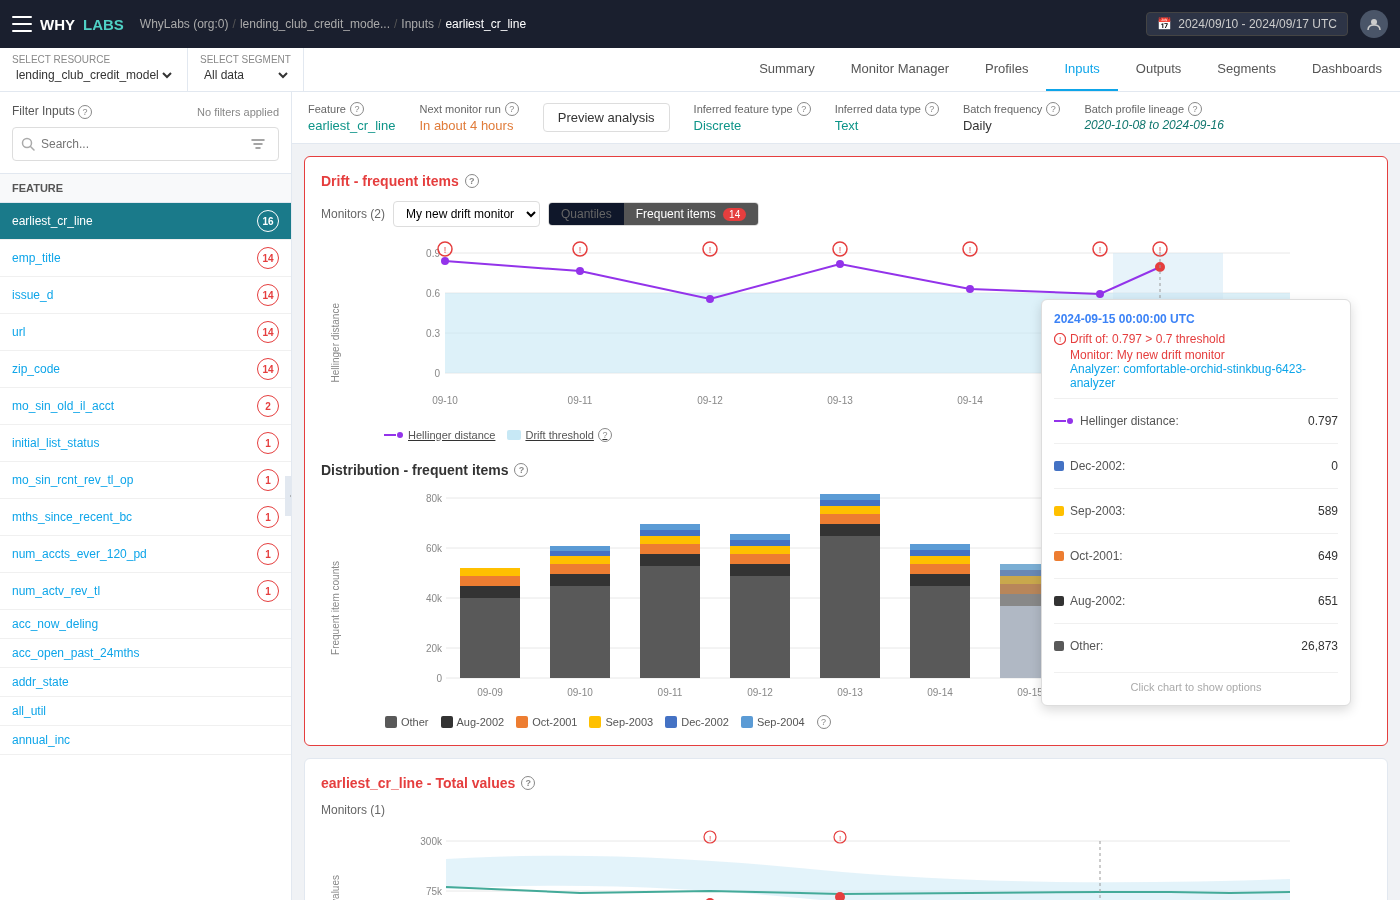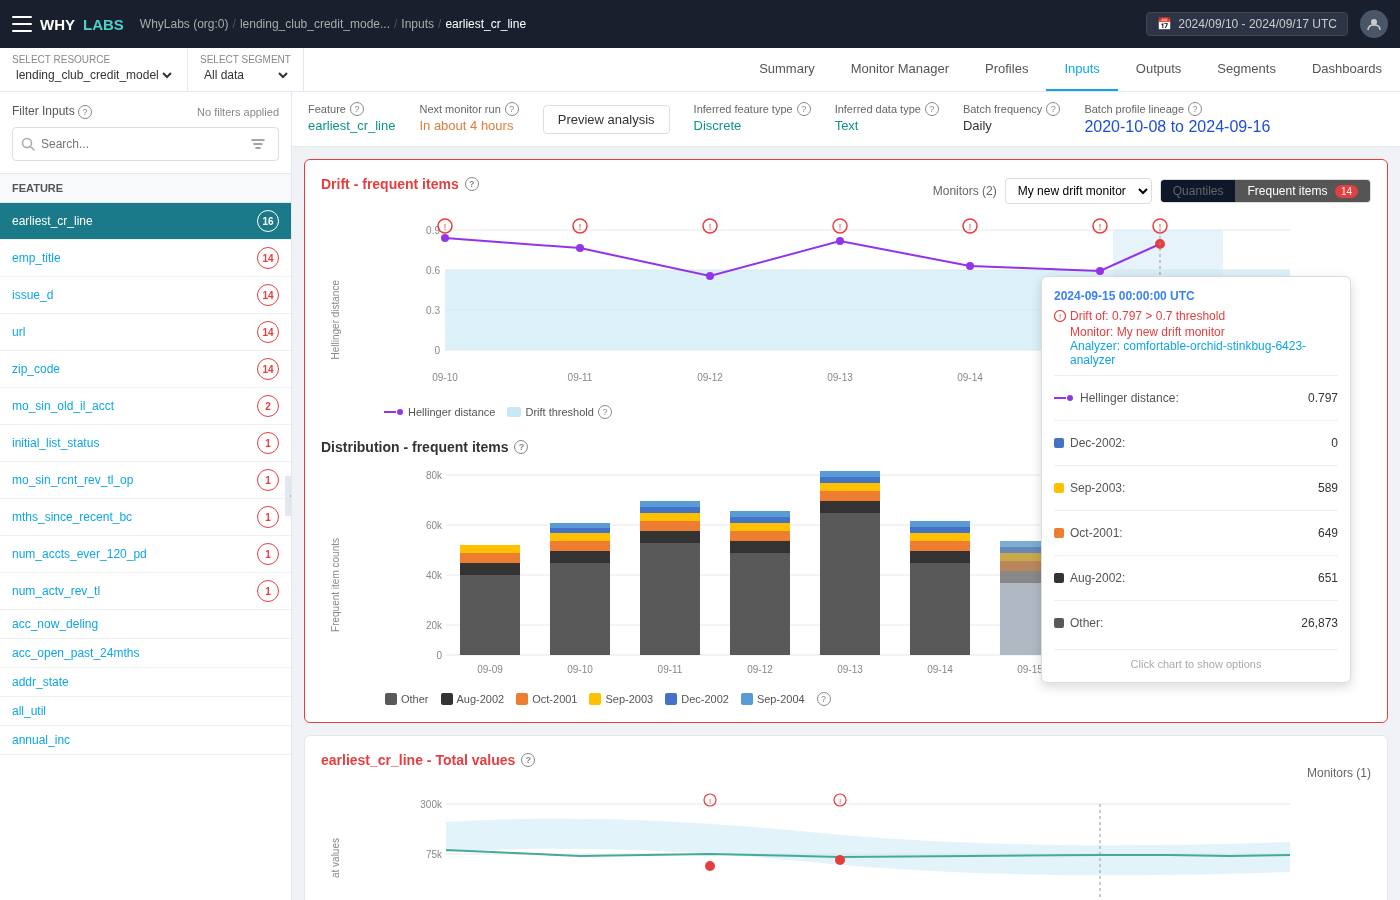--- a/index.html
+++ b/index.html
@@ -73,29 +73,29 @@
     .content-area { flex: 1; overflow-y: auto; background: #f0f2f5; }
 
     
     .info-bar { background: #fff; border-bottom: 1px solid #e2e8f0; padding: 10px 16px; display: flex; align-items: flex-start; gap: 24px; flex-wrap: wrap; }
     .info-item { display: flex; flex-direction: column; gap: 2px; }
     .info-label { font-size: 11px; color: #666; display: flex; align-items: center; gap: 4px; }
     .info-value { font-size: 13px; color: #333; }
     .info-value.teal { color: #0d9488; }
     .info-value.orange { color: #e07b39; }
     .preview-btn { background: #fff; border: 1px solid #ddd; border-radius: 4px; padding: 6px 14px; font-size: 13px; cursor: pointer; color: #333; align-self: center; }
-    .info-value.link { color: #1d4ed8; text-decoration: none; font-size: 16px; }
+    .info-value.link { color: #0f766e; text-decoration: none; font-size: 12px; font-style: italic; }
     .help-icon { display: inline-flex; align-items: center; justify-content: center; width: 14px; height: 14px; border-radius: 50%; border: 1px solid #888; color: #888; font-size: 9px; cursor: pointer; }
 
     
     .chart-panel { background: #fff; border: 1.5px solid #e53e3e; border-radius: 6px; margin: 12px; padding: 16px; position: relative; }
     .chart-panel.blue-border { border-color: #e2e8f0; }
     .chart-title { font-size: 14px; font-weight: 600; color: #e53e3e; margin-bottom: 12px; display: flex; align-items: center; gap: 6px; }
     .chart-title.blue { color: #333; }
-    .chart-header { display: flex; align-items: flex-end; justify-content: space-between; margin-bottom: 12px; }
+    .chart-header { display: flex; align-items: flex-start; justify-content: space-between; margin-bottom: 12px; flex-direction: column; }
     .chart-controls { display: flex; align-items: center; gap: 8px; }
     .monitors-label { font-size: 12px; color: #666; }
     .monitor-select { border: 1px solid #ddd; border-radius: 4px; padding: 4px 8px; font-size: 12px; background: #fff; cursor: pointer; outline: none; }
     .tab-buttons { display: flex; border: 1px solid #ddd; border-radius: 4px; overflow: hidden; }
     .tab-btn { padding: 4px 12px; font-size: 12px; cursor: pointer; background: #0f172a; border: none; color: #666; }
     .tab-btn.active { background: #555; color: #fff; }
 
     
     .tooltip-box {
       position: absolute;
@@ -331,21 +331,21 @@
               <span>Frequent items</span> <span style="background:#e53e3e;color:#fff;border-radius:10px;padding:1px 6px;font-size:10px;margin-left:4px;">14</span>
             </button>
           </div>
         </div>
       </div>
 
       <div style="display:flex; position:relative;">
         <div style="width:28px;display:flex;align-items:center;justify-content:center;flex-shrink:0;">
           <span style="font-size:10px;color:#888;writing-mode:vertical-rl;transform:rotate(180deg);white-space:nowrap;">Hellinger distance</span>
         </div>
-        <div style="flex:1;position:relative;">
+        <div style="flex:1;position:relative;text-decoration:underline;">
           <svg width="100%" height="180" viewBox="0 0 900 180">
 
             <text x="30" y="18" class="axis-label" text-anchor="end" font-size="10" fill="#888">0.9</text>
             <text x="30" y="58" class="axis-label" text-anchor="end" font-size="10" fill="#888">0.6</text>
             <text x="30" y="98" class="axis-label" text-anchor="end" font-size="10" fill="#888">0.3</text>
             <text x="30" y="138" class="axis-label" text-anchor="end" font-size="10" fill="#888">0</text>
 
             <line x1="35" y1="14" x2="880" y2="14" stroke="#e8e8e8" stroke-width="1"></line>
             <line x1="35" y1="54" x2="880" y2="54" stroke="#e8e8e8" stroke-width="1"></line>
             <line x1="35" y1="94" x2="880" y2="94" stroke="#e8e8e8" stroke-width="1"></line>

